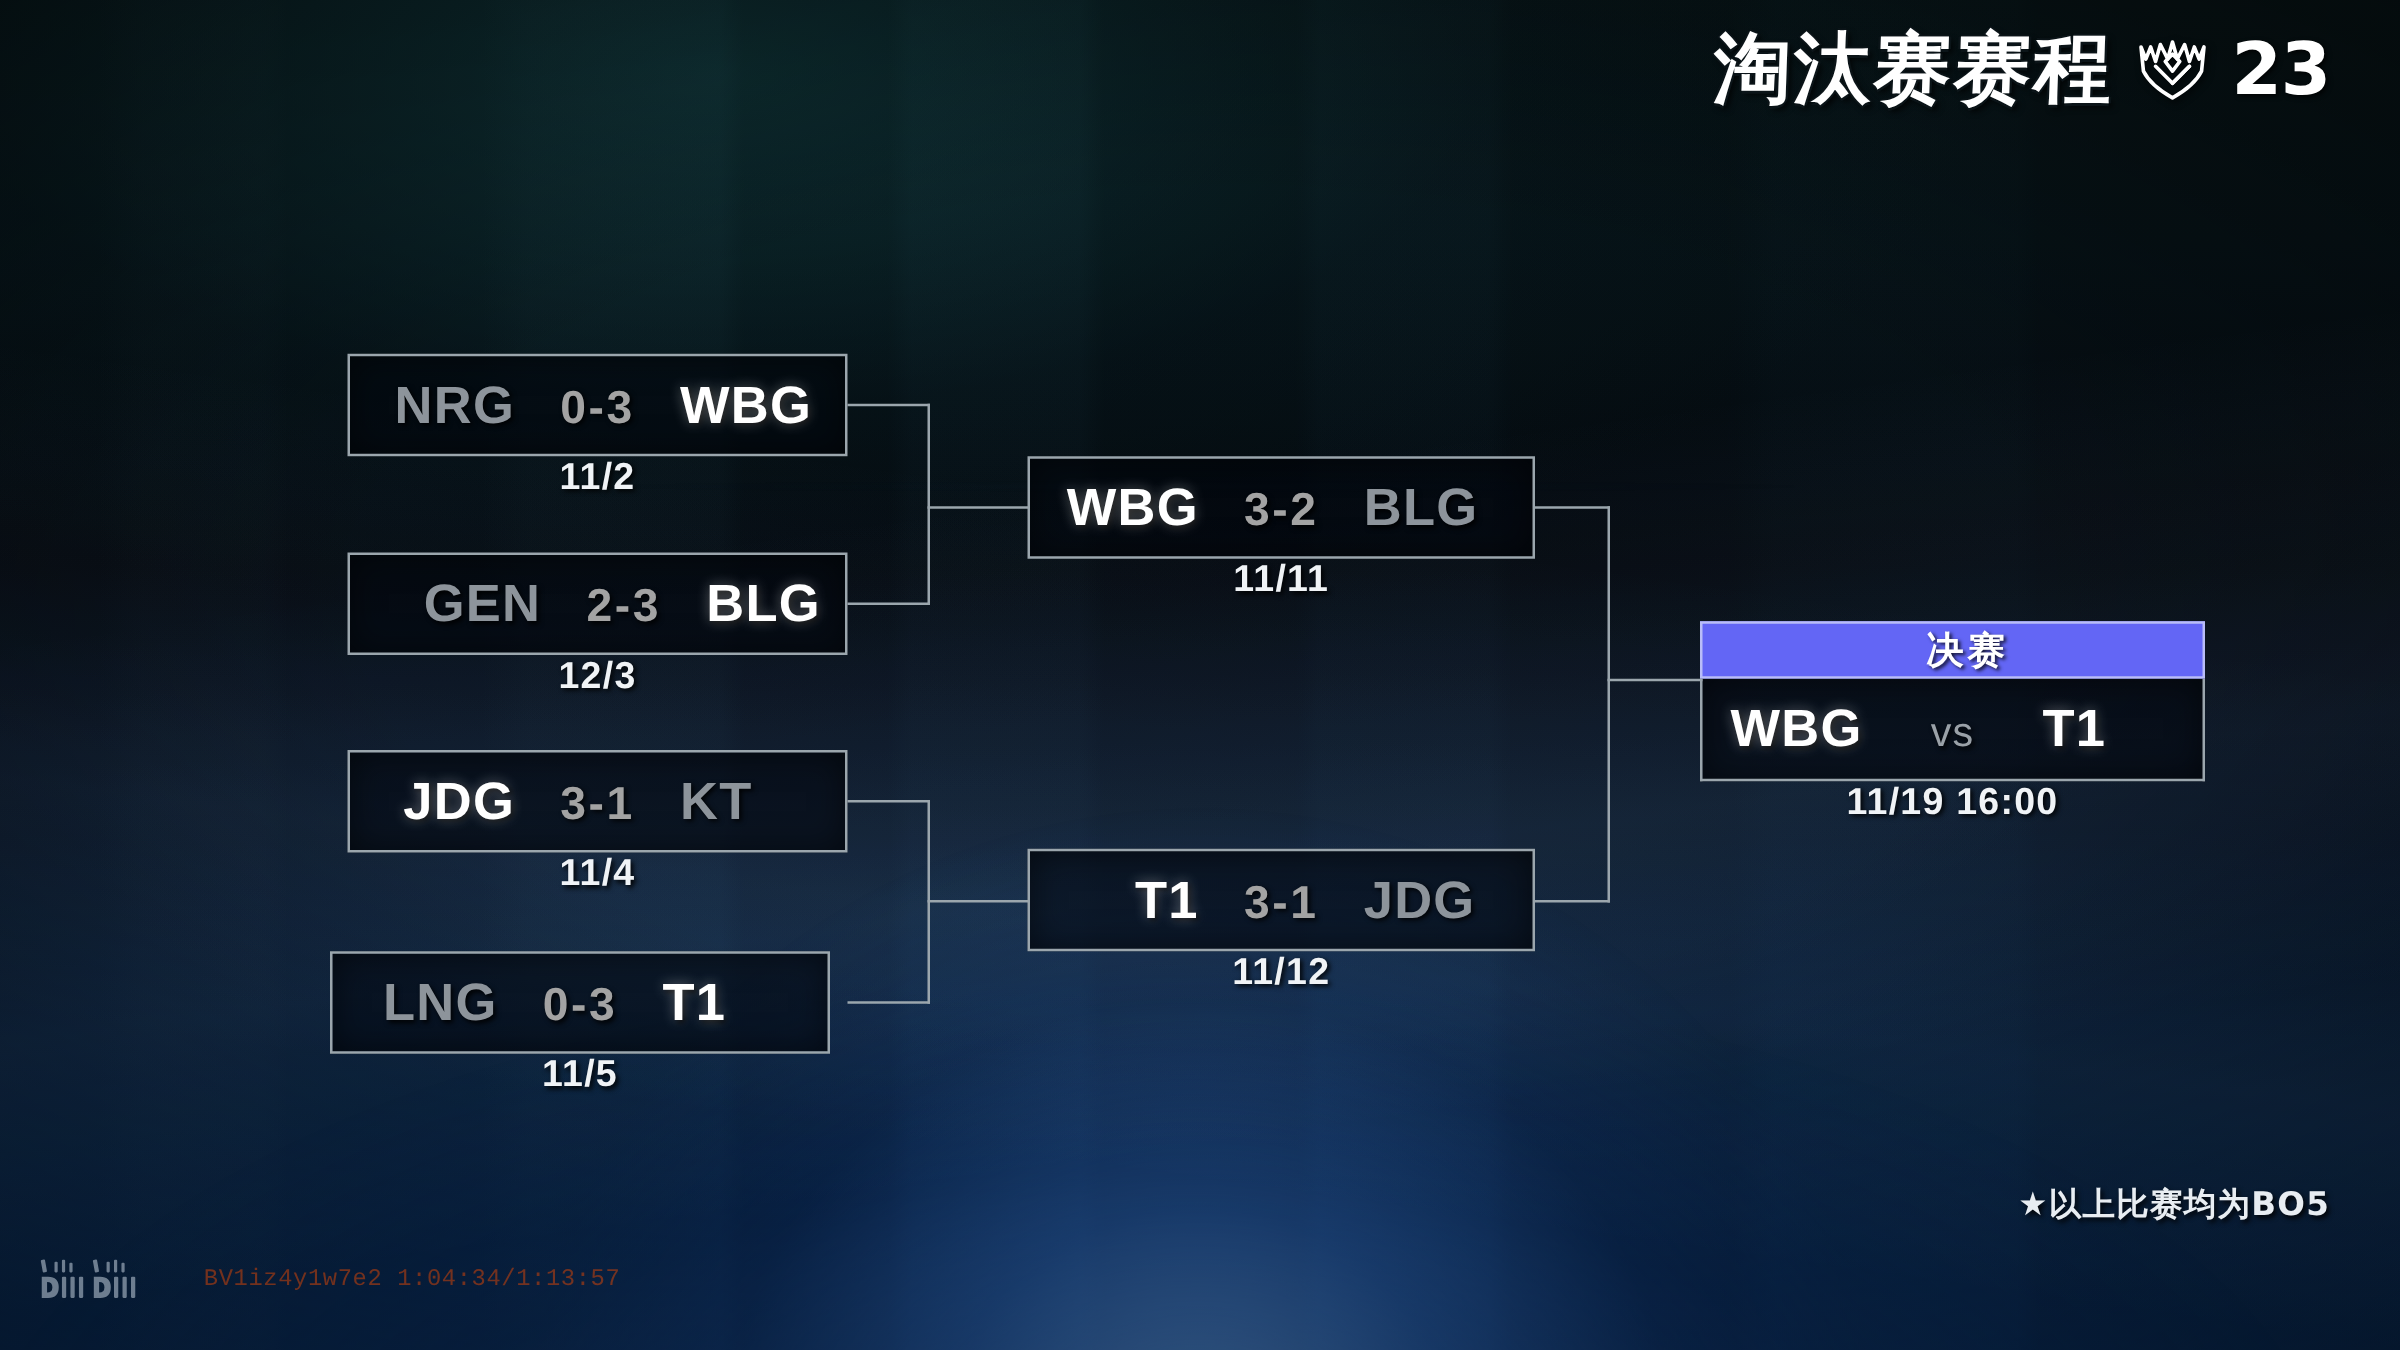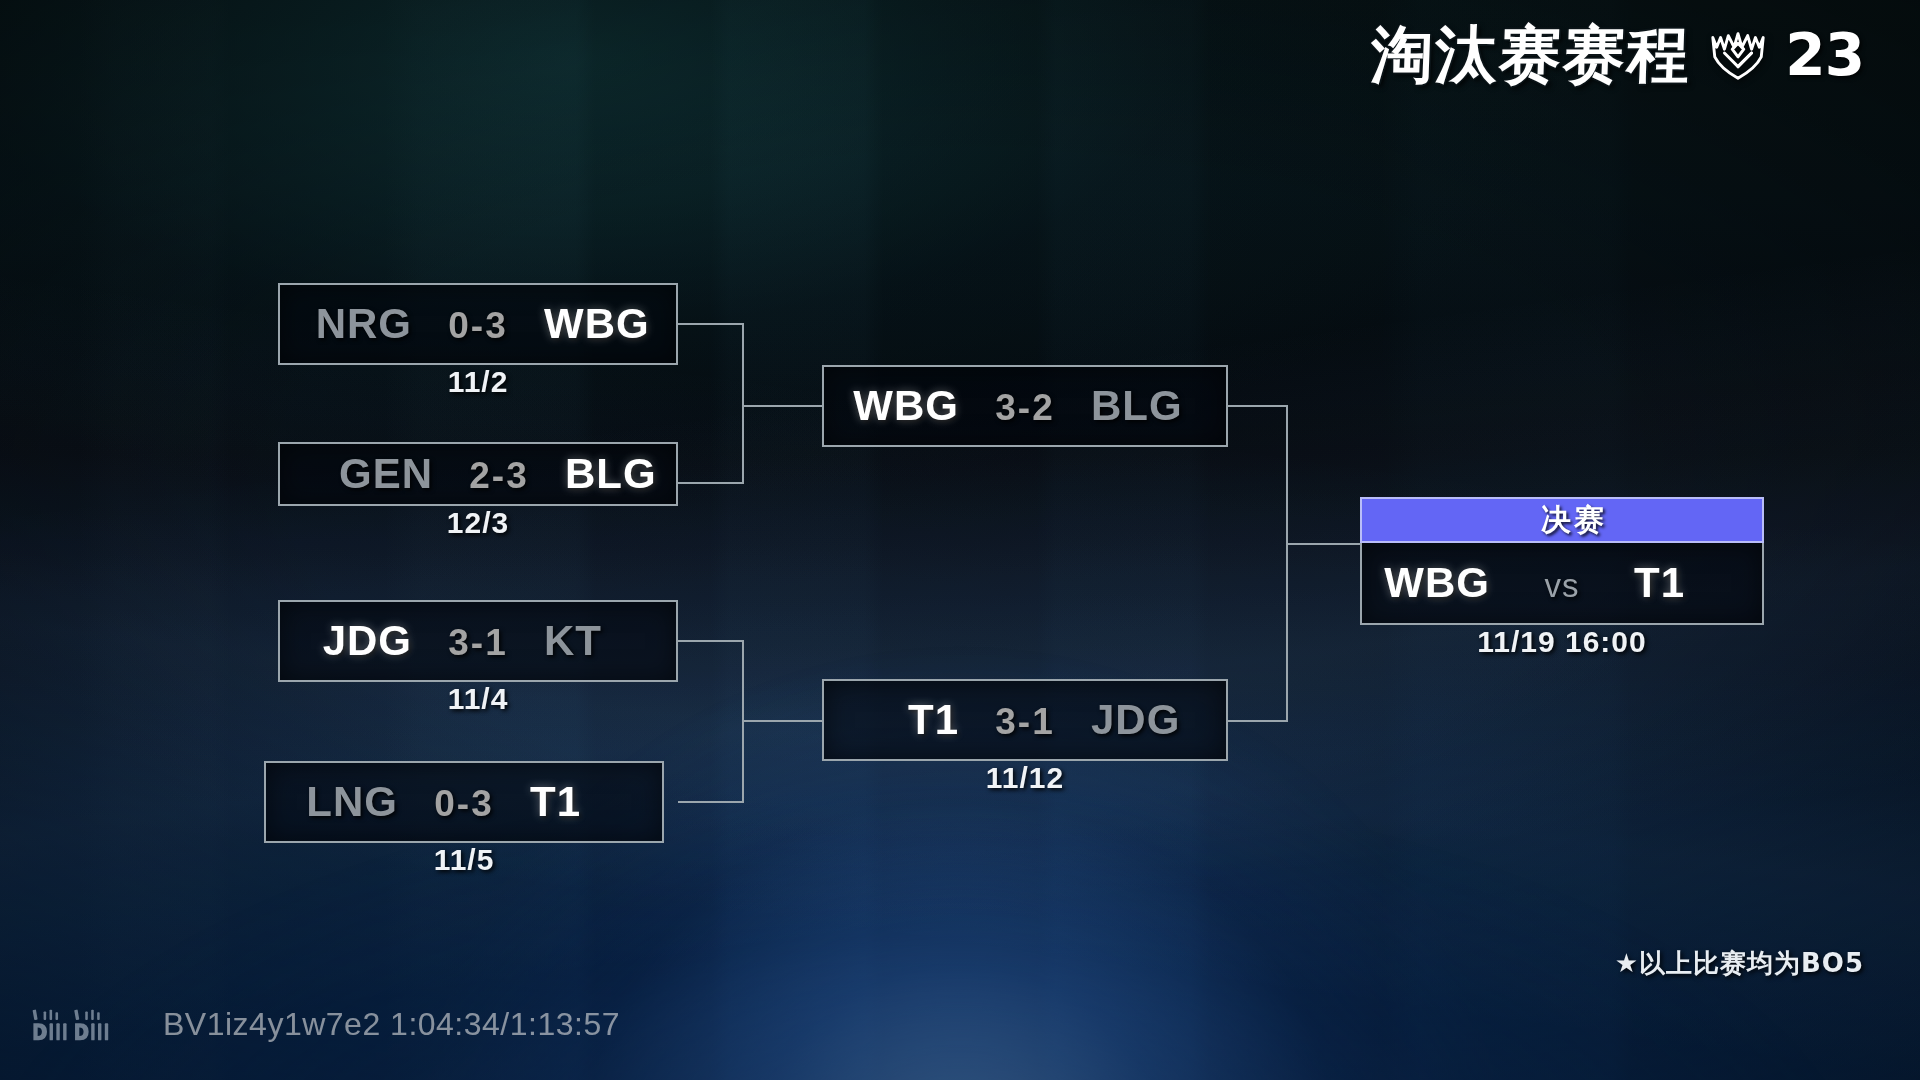--- a/index.html
+++ b/index.html
@@ -150,22 +150,22 @@
     text-shadow:2px 2px 4px rgba(0,0,0,.9);
   }
 
   
   #watermark{
     position:absolute;left:30px;top:1006px;z-index:9;
     display:flex;align-items:center;gap:14px;opacity:.58;
   }
   #bili-logo{height:34px;display:block;}
   #watermark-text{
-    color:#e5e5e5;font-size:32px;letter-spacing:.5px;
-    font-family:Liberation Sans, sans-serif;
+    color:#c2410c;font-size:19px;letter-spacing:.5px;
+    font-family:Liberation Mono, monospace;
   }
 </style>
 </head>
 <body>
 
 <div id="bg-base"></div>
 <div id="bg-teal"></div>
 <div id="bg-columns"></div>
 <div id="bg-glow"></div>
 <div id="bg-beams"></div>
@@ -192,21 +192,21 @@
       <div class="teams">
         <span class="team left loser">NRG</span>
         <span class="score">0-3</span>
         <span class="team right winner">WBG</span>
       </div>
     </div>
     <div class="date">11/2</div>
   </div>
 
   <div class="match" style="left:278px;top:442px;width:400px;">
-    <div class="match-box" style="height:64px;padding-left:42px;">
+    <div class="match-box" style="height:82px;padding-left:42px;">
       <div class="teams">
         <span class="team left loser">GEN</span>
         <span class="score">2-3</span>
         <span class="team right winner">BLG</span>
       </div>
     </div>
     <div class="date">12/3</div>
   </div>
 
   <div class="match" style="left:278px;top:600px;width:400px;">
@@ -232,20 +232,21 @@
   </div>
 
   <div class="match" style="left:822px;top:365px;width:406px;">
     <div class="match-box" style="height:82px;">
       <div class="teams">
         <span class="team left winner">WBG</span>
         <span class="score">3-2</span>
         <span class="team right loser">BLG</span>
       </div>
     </div>
+    <div class="date">11/11</div>
   </div>
 
   <div class="match" style="left:822px;top:679px;width:406px;">
     <div class="match-box" style="height:82px;">
       <div class="teams">
         <span class="team left winner">T1</span>
         <span class="score">3-1</span>
         <span class="team right loser">JDG</span>
       </div>
     </div>

